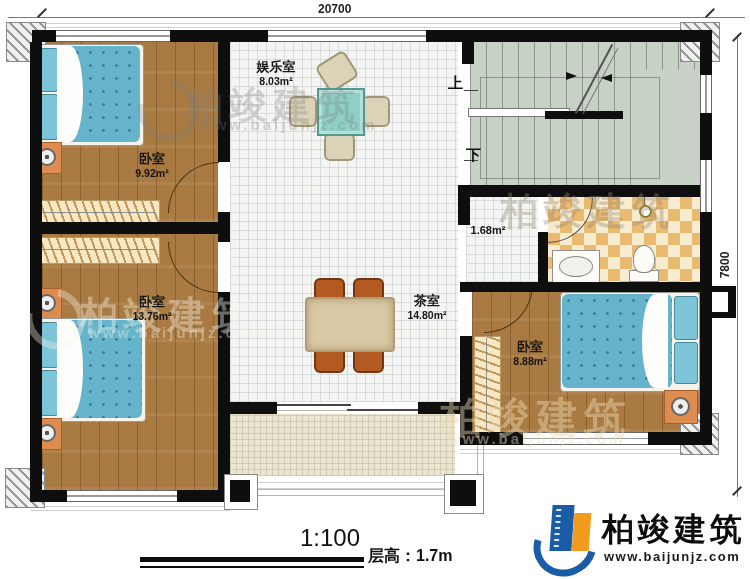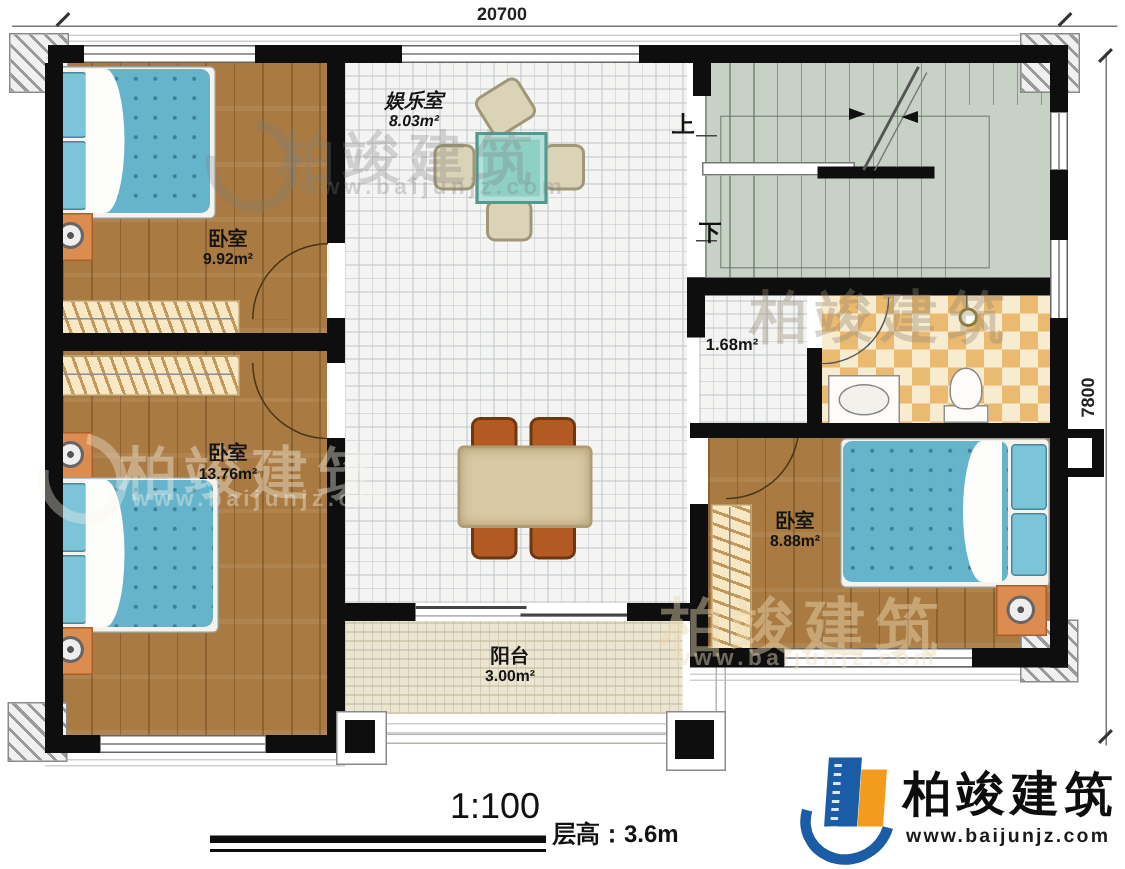--- a/index.html
+++ b/index.html
@@ -222,41 +222,41 @@
     <span class="ar">9.92m²</span>
   </div>
   <div class="roomlabel" style="left:102px;top:295px;width:100px;">
     <span class="nm">卧室</span>
     <span class="ar">13.76m²</span>
   </div>
   <div class="roomlabel" style="left:480px;top:340px;width:100px;">
     <span class="nm">卧室</span>
     <span class="ar">8.88m²</span>
   </div>
-  <div class="roomlabel" style="left:226px;top:60px;width:100px;font-style:italic;">
+  <div class="roomlabel" style="left:226px;top:60px;width:100px;">
     <span class="nm">娱乐室</span>
     <span class="ar">8.03m²</span>
   </div>
   <div class="roomlabel" style="left:438px;top:224px;width:100px;">
     <span class="ar" style="font-size:11px;">1.68m²</span>
   </div>
-  <div class="roomlabel" style="left:290px;top:430px;width:100px;">
-    <span class="nm">阳台</span>
-    <span class="ar">3.00m²</span>
+  <div class="roomlabel" style="left:377px;top:294px;width:100px;">
+    <span class="nm">茶室</span>
+    <span class="ar">14.80m²</span>
   </div>
 
   <div class="stairword" style="left:448px;top:74px;">上</div>
   <div class="stairword" style="left:466px;top:146px;">下</div>
   <div class="abs" style="left:464px;top:90px;width:14px;height:1px;background:#444;z-index:6;"></div>
   <div class="abs" style="left:464px;top:160px;width:14px;height:1px;background:#444;z-index:6;"></div>
 
   <div class="abs" style="left:140px;top:557px;width:224px;height:5px;background:#0d0d0d;z-index:8;"></div>
   <div class="abs" style="left:140px;top:566px;width:224px;height:2px;background:#0d0d0d;z-index:8;"></div>
   <div class="scale" style="left:300px;top:524px;">1:100</div>
-  <div class="info" style="left:368px;top:546px;">层高：3.6m</div>
+  <div class="info" style="left:368px;top:546px;">层高：1.7m</div>
 
   <div class="abs" style="left:533px;top:516px;width:50px;height:46px;border:7px solid #1a5ca6;border-radius:50%;border-top-color:transparent;border-right-color:transparent;transform:rotate(-30deg);z-index:8;"></div>
   <div class="abs" style="left:551px;top:505px;width:22px;height:46px;background:#1a5ca6;transform:skewX(-4deg);z-index:8;background-image:repeating-linear-gradient(0deg,transparent 0 4px,rgba(255,255,255,.85) 4px 6px);background-size:5px 100%;background-repeat:repeat-y;background-position:4px 0;"></div>
   <div class="abs" style="left:573px;top:513px;width:17px;height:38px;background:#f29b1d;transform:skewX(-4deg);z-index:8;"></div>
   <div class="brandname" style="left:602px;top:508px;">柏竣建筑</div>
   <div class="brandurl" style="left:604px;top:549px;">www.baijunjz.com</div>
 
 </div>
 
 </body></html>

